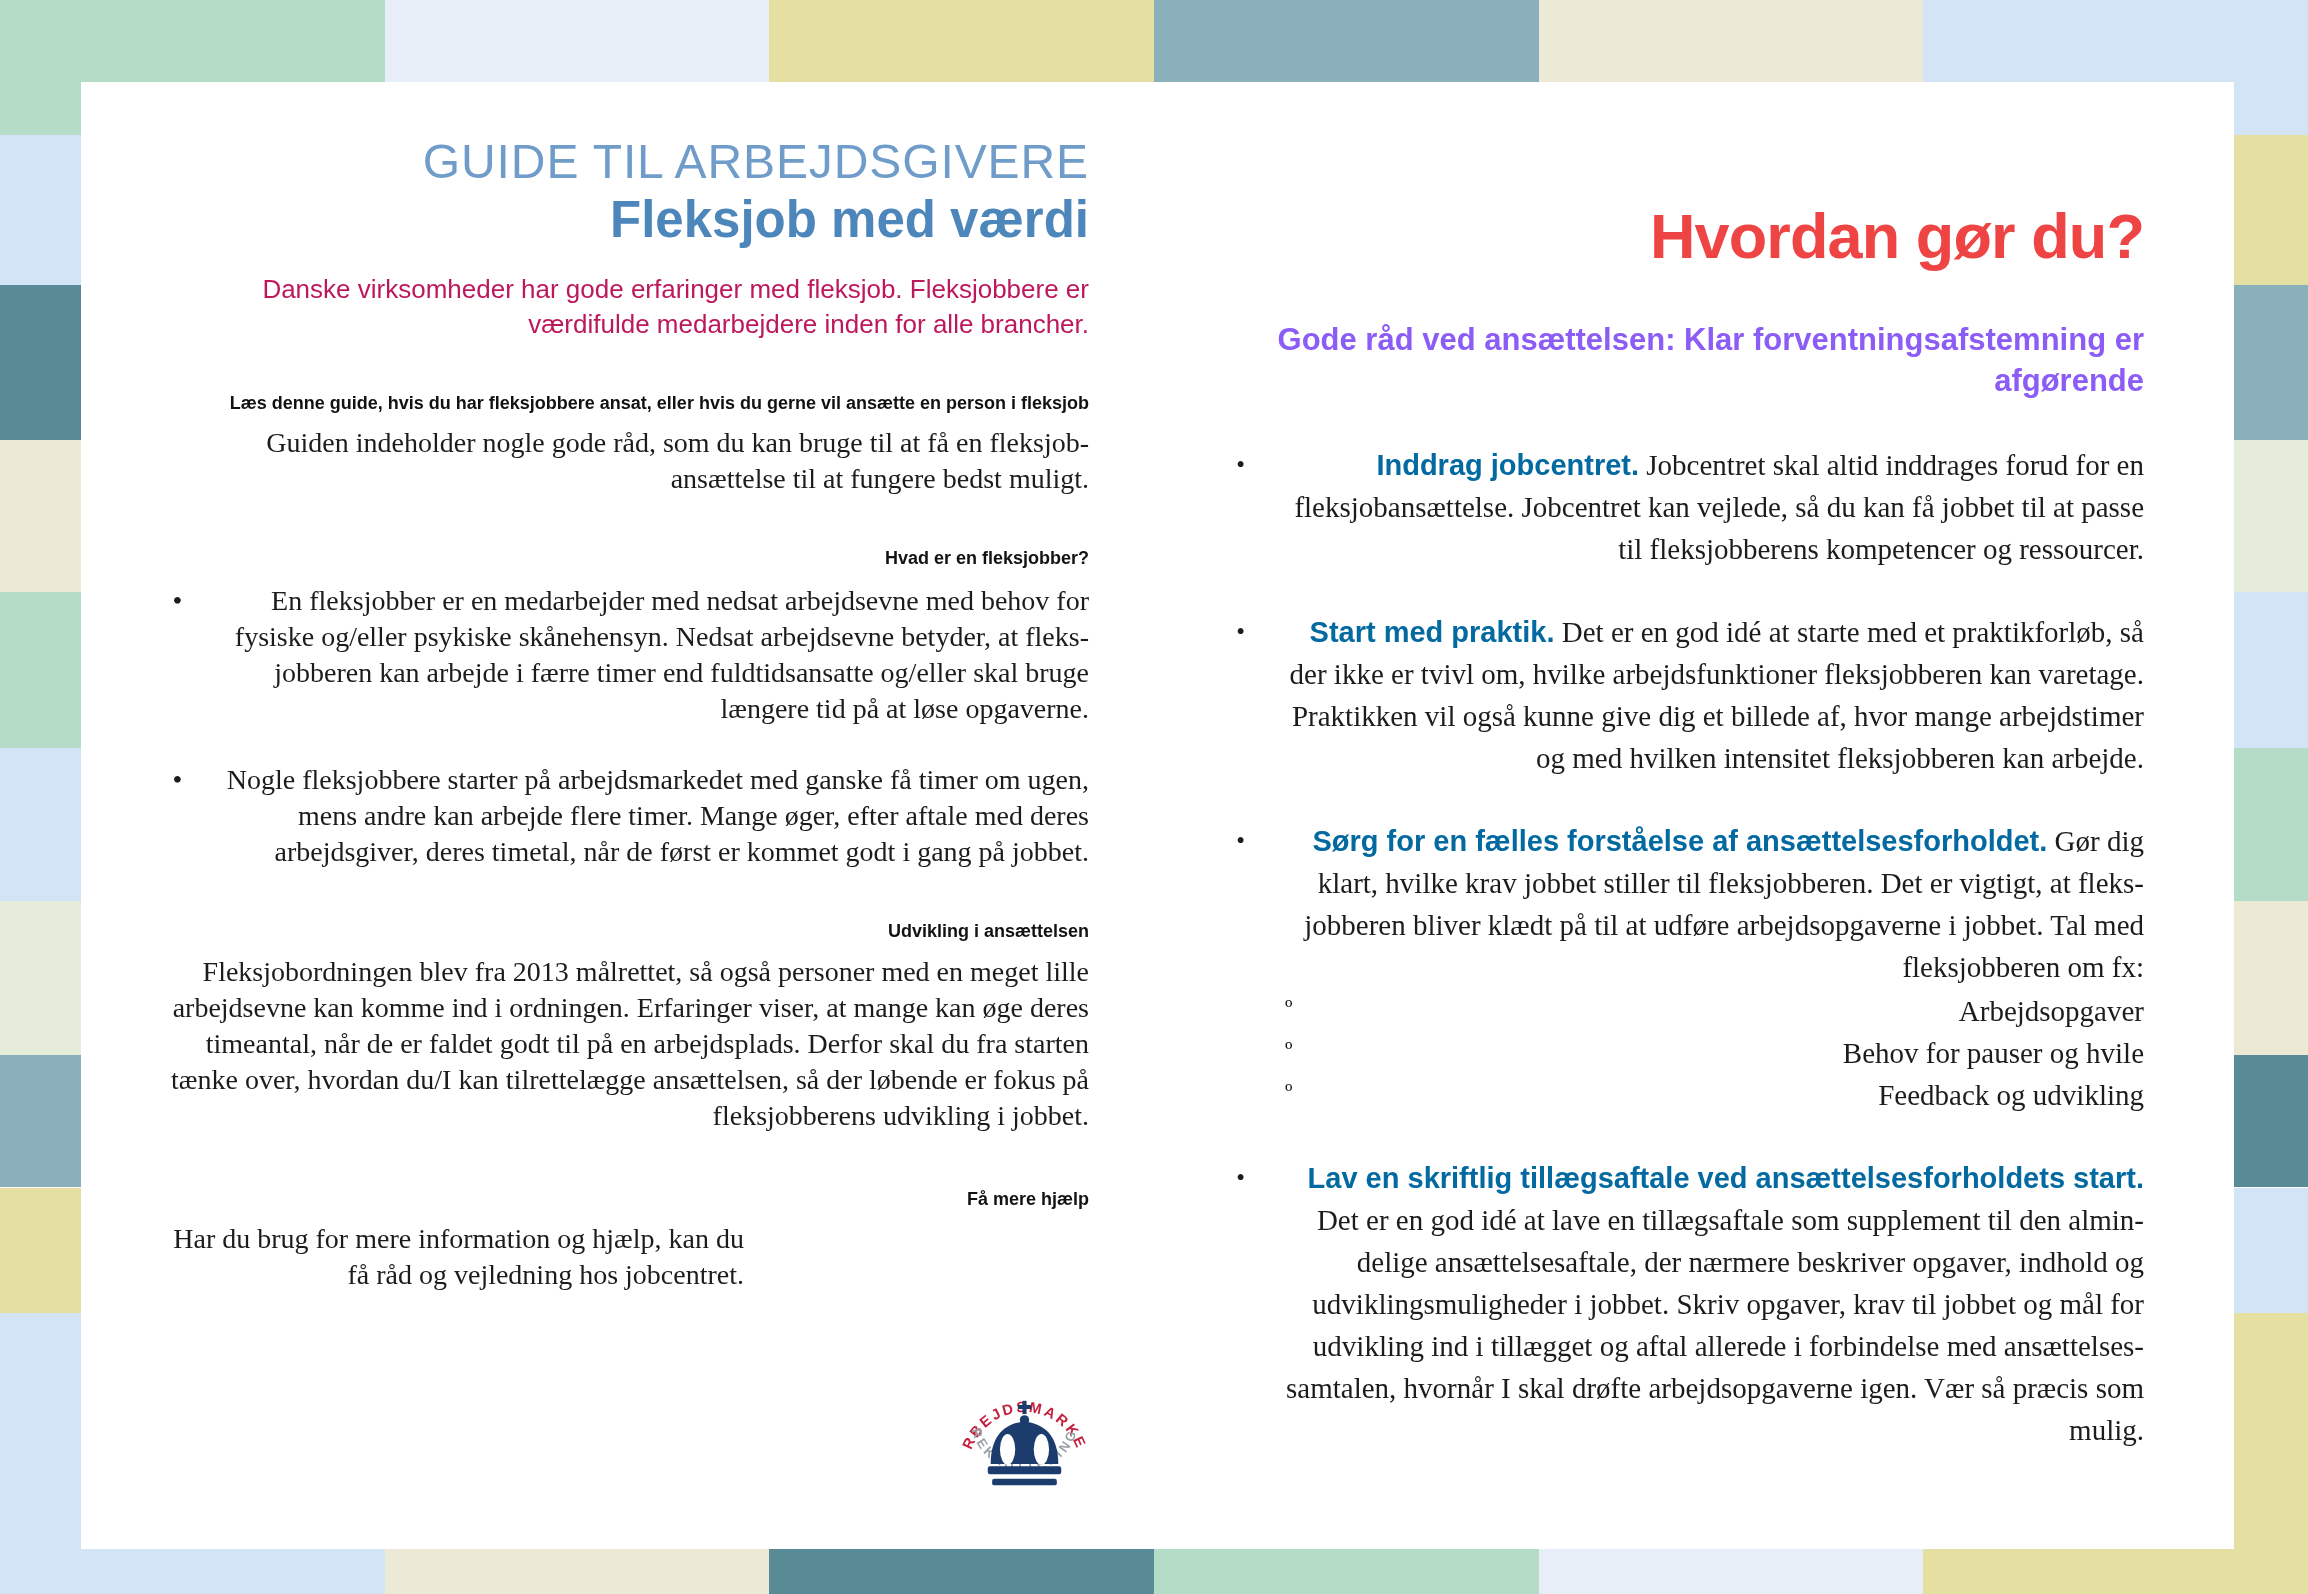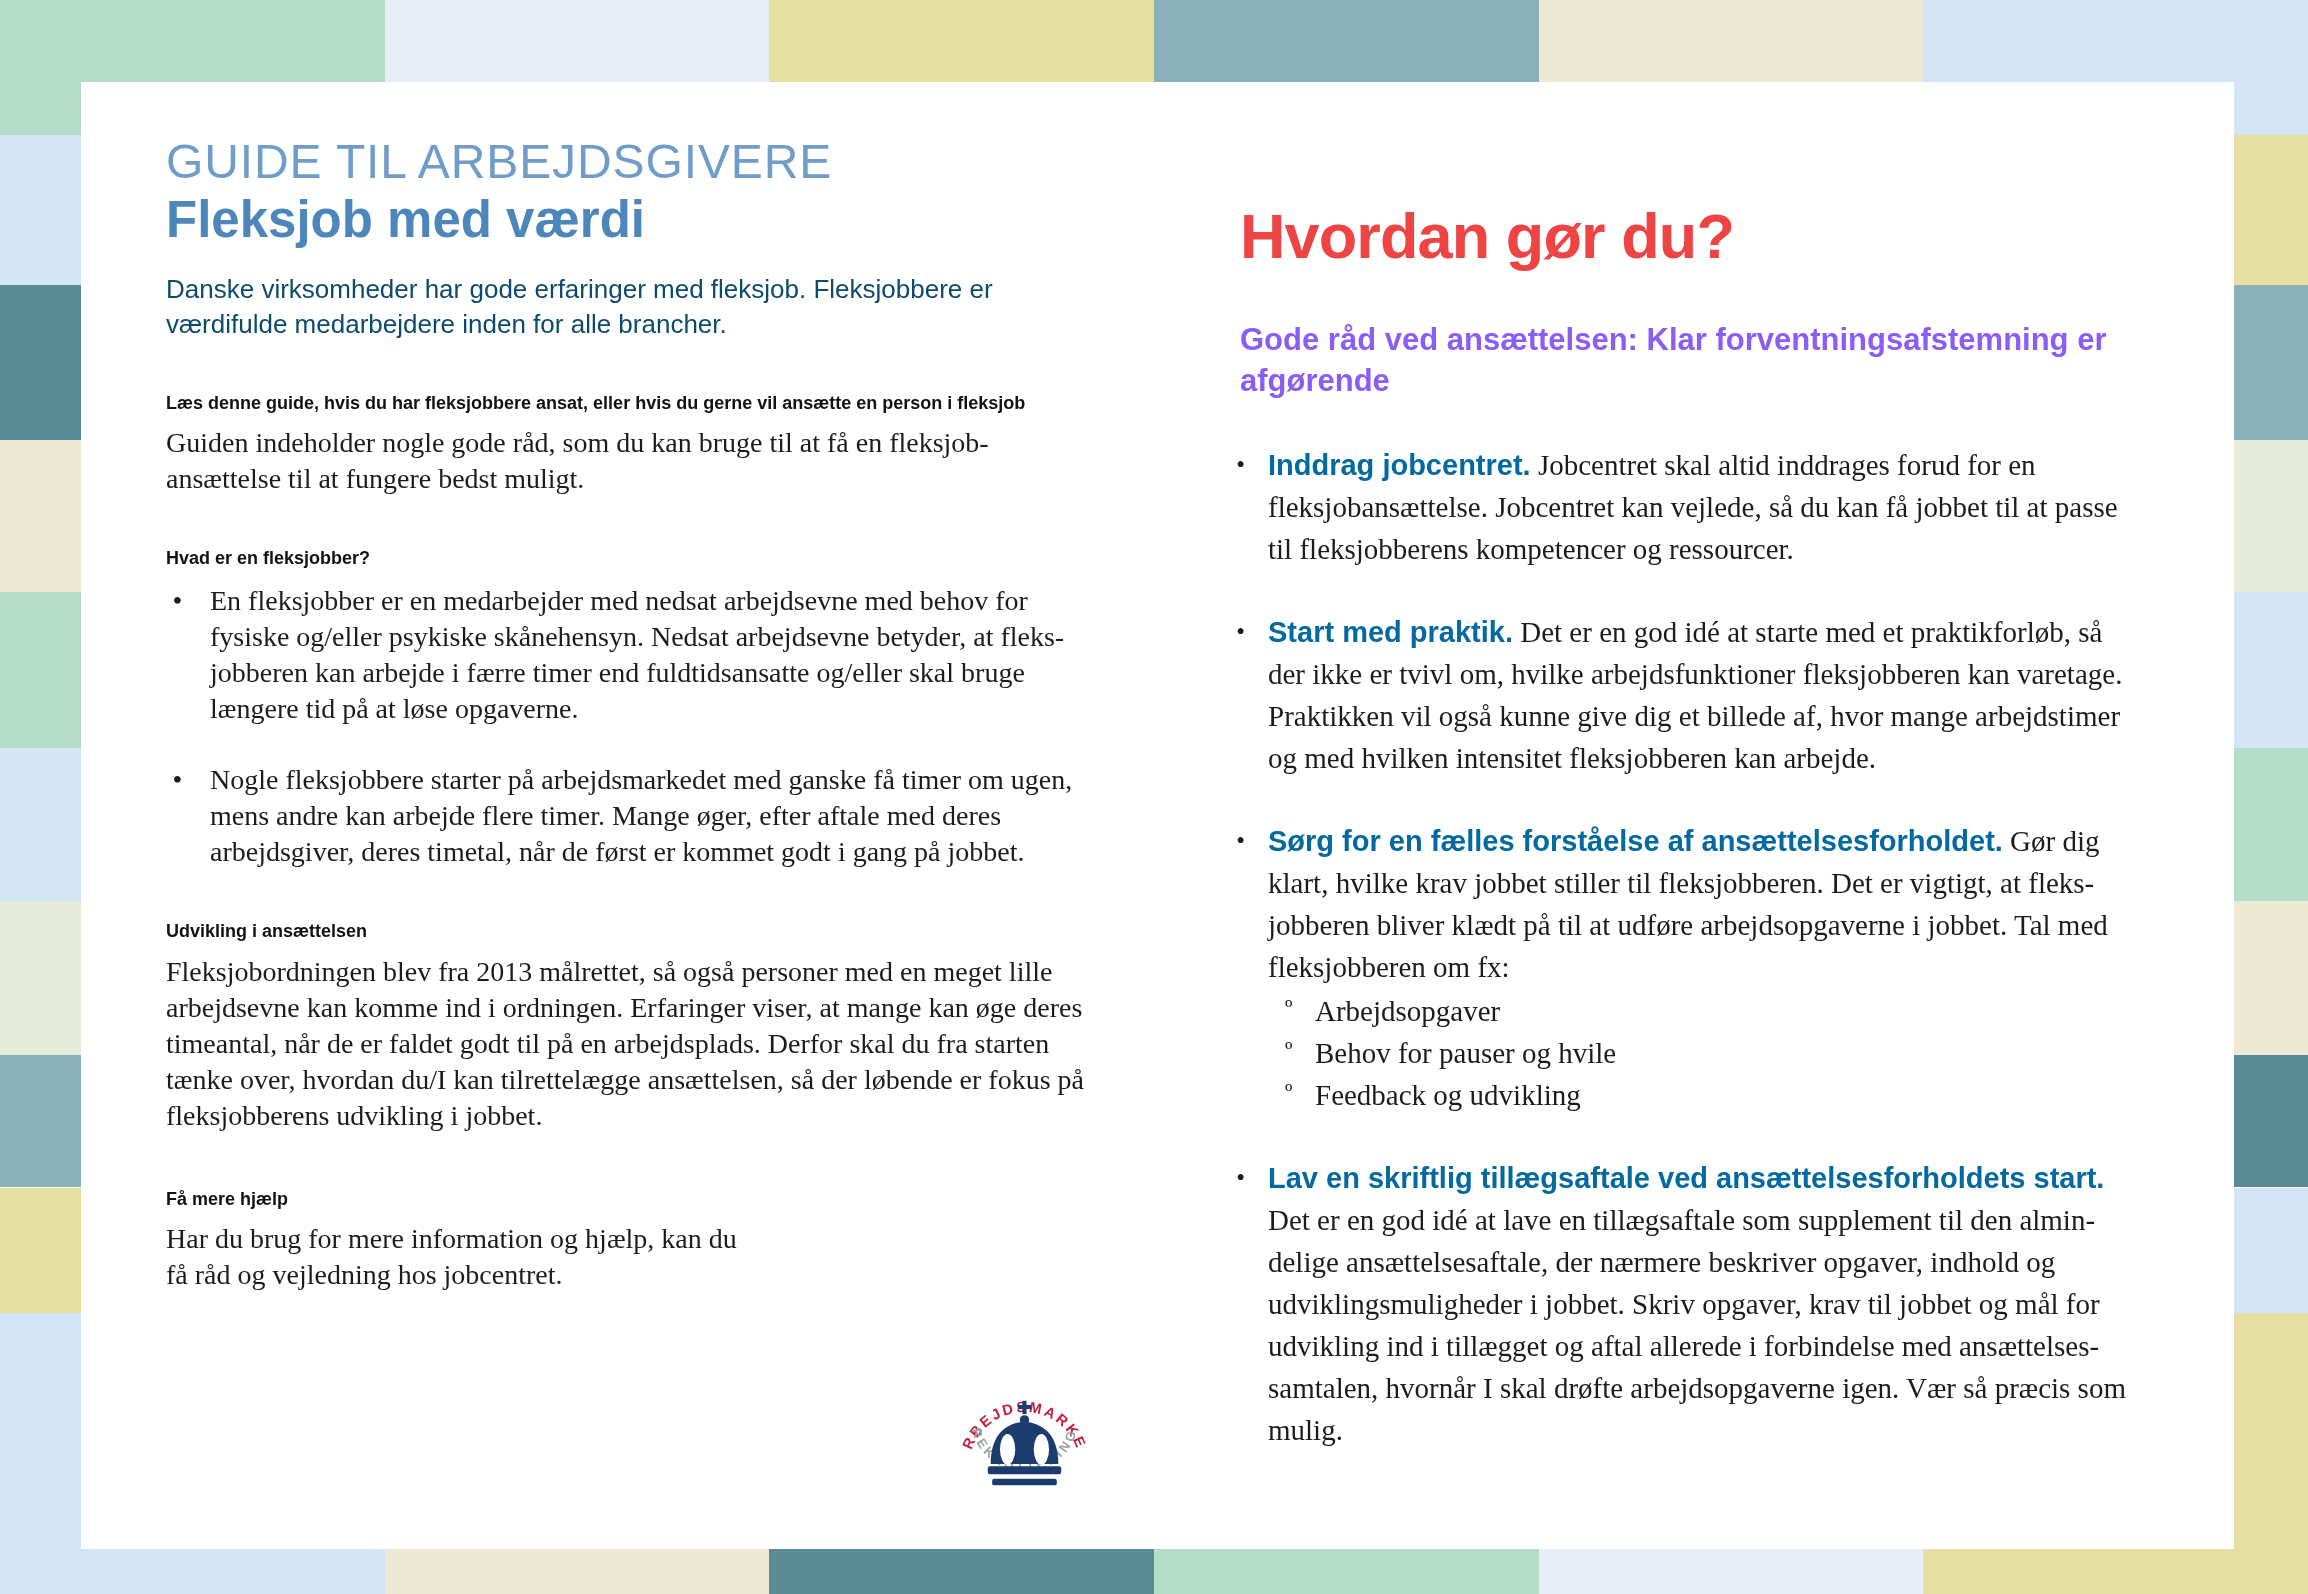--- a/index.html
+++ b/index.html
@@ -4,35 +4,35 @@
 <style>
   html,body{margin:0;padding:0;}
   body{
     width:2308px;height:1594px;position:relative;overflow:hidden;
     background:#ffffff;font-family:"Liberation Sans",sans-serif;
   }
   #mosaic{position:absolute;inset:0;z-index:0;}
   .tile{position:absolute;}
   .page{
     position:absolute;left:81px;top:82px;width:2153px;height:1467px;
-    background:#ffffff;z-index:1;overflow:hidden;
+    background:#ffffff;z-index:1;overflow:hidden;text-align:right;
   }
   .col-left{position:absolute;left:85px;top:54px;width:923px;}
   .col-right{position:absolute;left:1159px;top:121px;width:904px;}
 
   .kicker{
     font-family:"Liberation Sans",sans-serif;font-weight:400;
     font-size:48px;line-height:1.08;color:#6f9cc9;letter-spacing:0.9px;
   }
   .title{
     font-family:"Liberation Sans",sans-serif;font-weight:700;
     font-size:51px;line-height:1.1;color:#4d86ba;margin-top:3.7px;
   }
   .intro{
-    font-size:26px;line-height:35px;color:#0c4a6e;margin-top:24px;
+    font-size:26px;line-height:35px;color:#be185d;margin-top:24px;
   }
   .h-sans{
     font-weight:700;font-size:18px;line-height:37px;color:#121212;
   }
   .serif{
     font-family:"Liberation Serif",serif;font-size:28px;line-height:36px;color:#1c1c1c;
   }
   .mt-sec{margin-top:43px;}
   .mt-par{margin-top:3.7px;}
 

